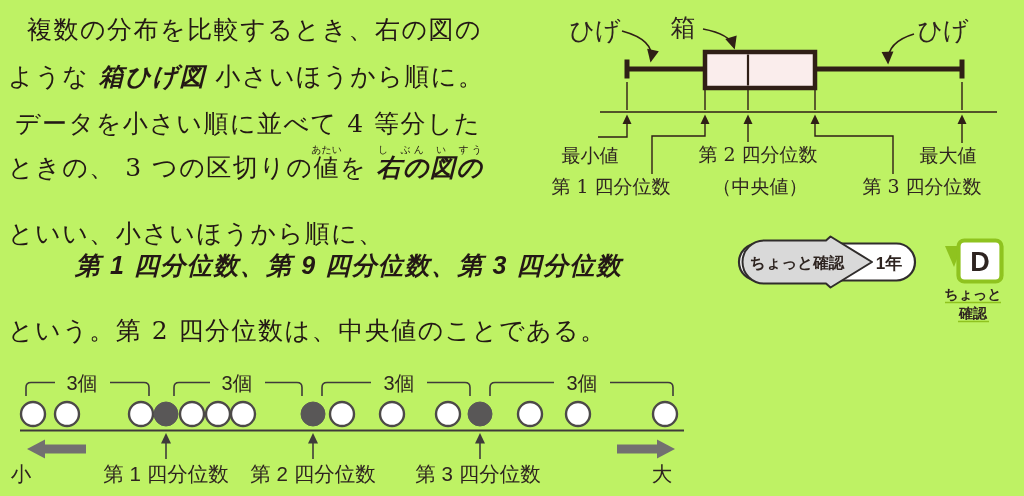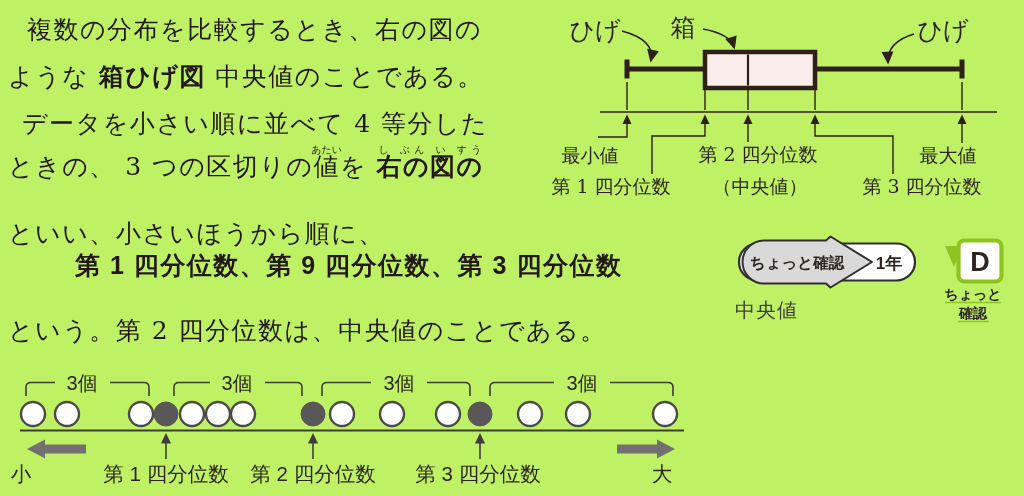--- a/index.html
+++ b/index.html
@@ -1,36 +1,36 @@
 <!DOCTYPE html>
 <html><head>
 <meta charset="utf-8">
 <style>
   html,body{margin:0;padding:0;background:#fff;}
   .page{position:relative;width:1024px;height:496px;background:#bef264;overflow:hidden;
         font-family:"DejaVu Serif","Liberation Serif",serif;color:#231815;}
   .tline{position:absolute;white-space:nowrap;font-size:25px;letter-spacing:1.5px;line-height:1.1;}
-  .gbold{font-family:"Liberation Sans","DejaVu Sans",sans-serif;font-weight:bold;}
-  ruby rt{font-size:10px;letter-spacing:0;font-family:Liberation Serif, serif;}
+  .gbold{font-family:"Liberation Sans","DejaVu Sans",sans-serif;font-weight:bold;font-style:italic;}
+  ruby rt{font-size:10px;letter-spacing:0;font-family:Liberation Mono, monospace;}
   svg{position:absolute;overflow:visible;}
   svg text{fill:#2e2420;}
   .mincho{font-family:"DejaVu Serif","Liberation Serif",serif;}
   .gothic{font-family:"Liberation Sans","DejaVu Sans",sans-serif;}
   .note{position:absolute;left:735px;top:293px;font-family:"Liberation Sans","DejaVu Sans",sans-serif;
         font-size:20px;line-height:35.5px;color:#3f3b3a;letter-spacing:1px;white-space:nowrap;}
 </style>
 </head>
 <body>
 
 <div class="page">
 
   <div>
     <div class="tline" style="left:27px;top:16px"><span>複数の分布を比較するとき、右の図の</span></div>
-    <div class="tline" style="left:8px;top:63px"><span>ような </span><span class="gbold">箱ひげ図</span><span> 中央値のことである。</span></div>
-    <div class="tline" style="left:22px;top:110px"><span>データを小さい順に並べて 4 等分した</span></div>
+    <div class="tline" style="left:8px;top:63px"><span>ような </span><span class="gbold">箱ひげ図</span><span> 小さいほうから順に。</span></div>
+    <div class="tline" style="left:15px;top:110px"><span>データを小さい順に並べて 4 等分した</span></div>
     <div class="tline" style="left:8px;top:145px"><span>ときの、 3 つの区切りの</span><ruby><span>値</span><rt>あたい</rt></ruby><span>を </span><ruby><span class="gbold">右の図の</span><rt>し ぶん い すう</rt></ruby></div>
     <div class="tline" style="left:8px;top:220px"><span>といい、小さいほうから順に、</span></div>
     <div class="tline gbold" style="left:75px;top:252px"><span>第 1 四分位数、第 9 四分位数、第 3 四分位数</span></div>
     <div class="tline" style="left:8px;top:317px"><span>という。第 2 四分位数は、中央値のことである。</span></div>
   </div>
 
   <svg viewBox="560 0 464 215" style="left:560px;top:0px;width:464px;height:215px">
     <defs>
       <marker id="arr" markerWidth="9" markerHeight="9" refX="6.5" refY="4" orient="auto">
         <path d="M0.5,0.5 L8,4 L0.5,7.5 Z" fill="#2f1f16"></path>
@@ -94,21 +94,20 @@
   <svg viewBox="940 234 84 94" style="left:940px;top:234px;width:84px;height:94px">
     <polygon points="945,246 962,246 954,267" fill="#8fc31f"></polygon>
     <rect x="958.5" y="240.5" width="43" height="41" rx="6" fill="#ffffff" stroke="#8fc31f" stroke-width="4.2"></rect>
     <text x="980" y="271" class="gothic" font-size="27" font-weight="bold" text-anchor="middle" fill="#8fc31f">D</text>
     <text x="973" y="299" class="gothic" font-size="14" font-weight="bold" text-anchor="middle" fill="#8fc31f">ちょっと</text>
     <text x="973" y="318" class="gothic" font-size="14" font-weight="bold" text-anchor="middle" fill="#8fc31f">確認</text>
     <path d="M945 302.5 H1001 M958 321.5 H989" stroke="#8fc31f" stroke-width="1.5"></path>
   </svg>
 
   <div class="note">
-    <div>中央値</div>
   </div>
 
   <svg viewBox="0 360 700 136" style="left:0px;top:360px;width:700px;height:136px">
     <g id="dd-brackets">
         <path d="M26 396 V387.5 Q26 382.5 31 382.5 H55" stroke="#3f3b3a" stroke-width="1.6" fill="none"></path>
         <path d="M110 382.5 H144 Q149 382.5 149 387.5 V396" stroke="#3f3b3a" stroke-width="1.6" fill="none"></path>
         <text x="82" y="390" font-size="20" text-anchor="middle" fill="#3f3b3a" class="gothic">3個</text>
         <path d="M174 396 V387.5 Q174 382.5 179 382.5 H210" stroke="#3f3b3a" stroke-width="1.6" fill="none"></path>
         <path d="M265 382.5 H297 Q302 382.5 302 387.5 V396" stroke="#3f3b3a" stroke-width="1.6" fill="none"></path>
         <text x="237" y="390" font-size="20" text-anchor="middle" fill="#3f3b3a" class="gothic">3個</text>

